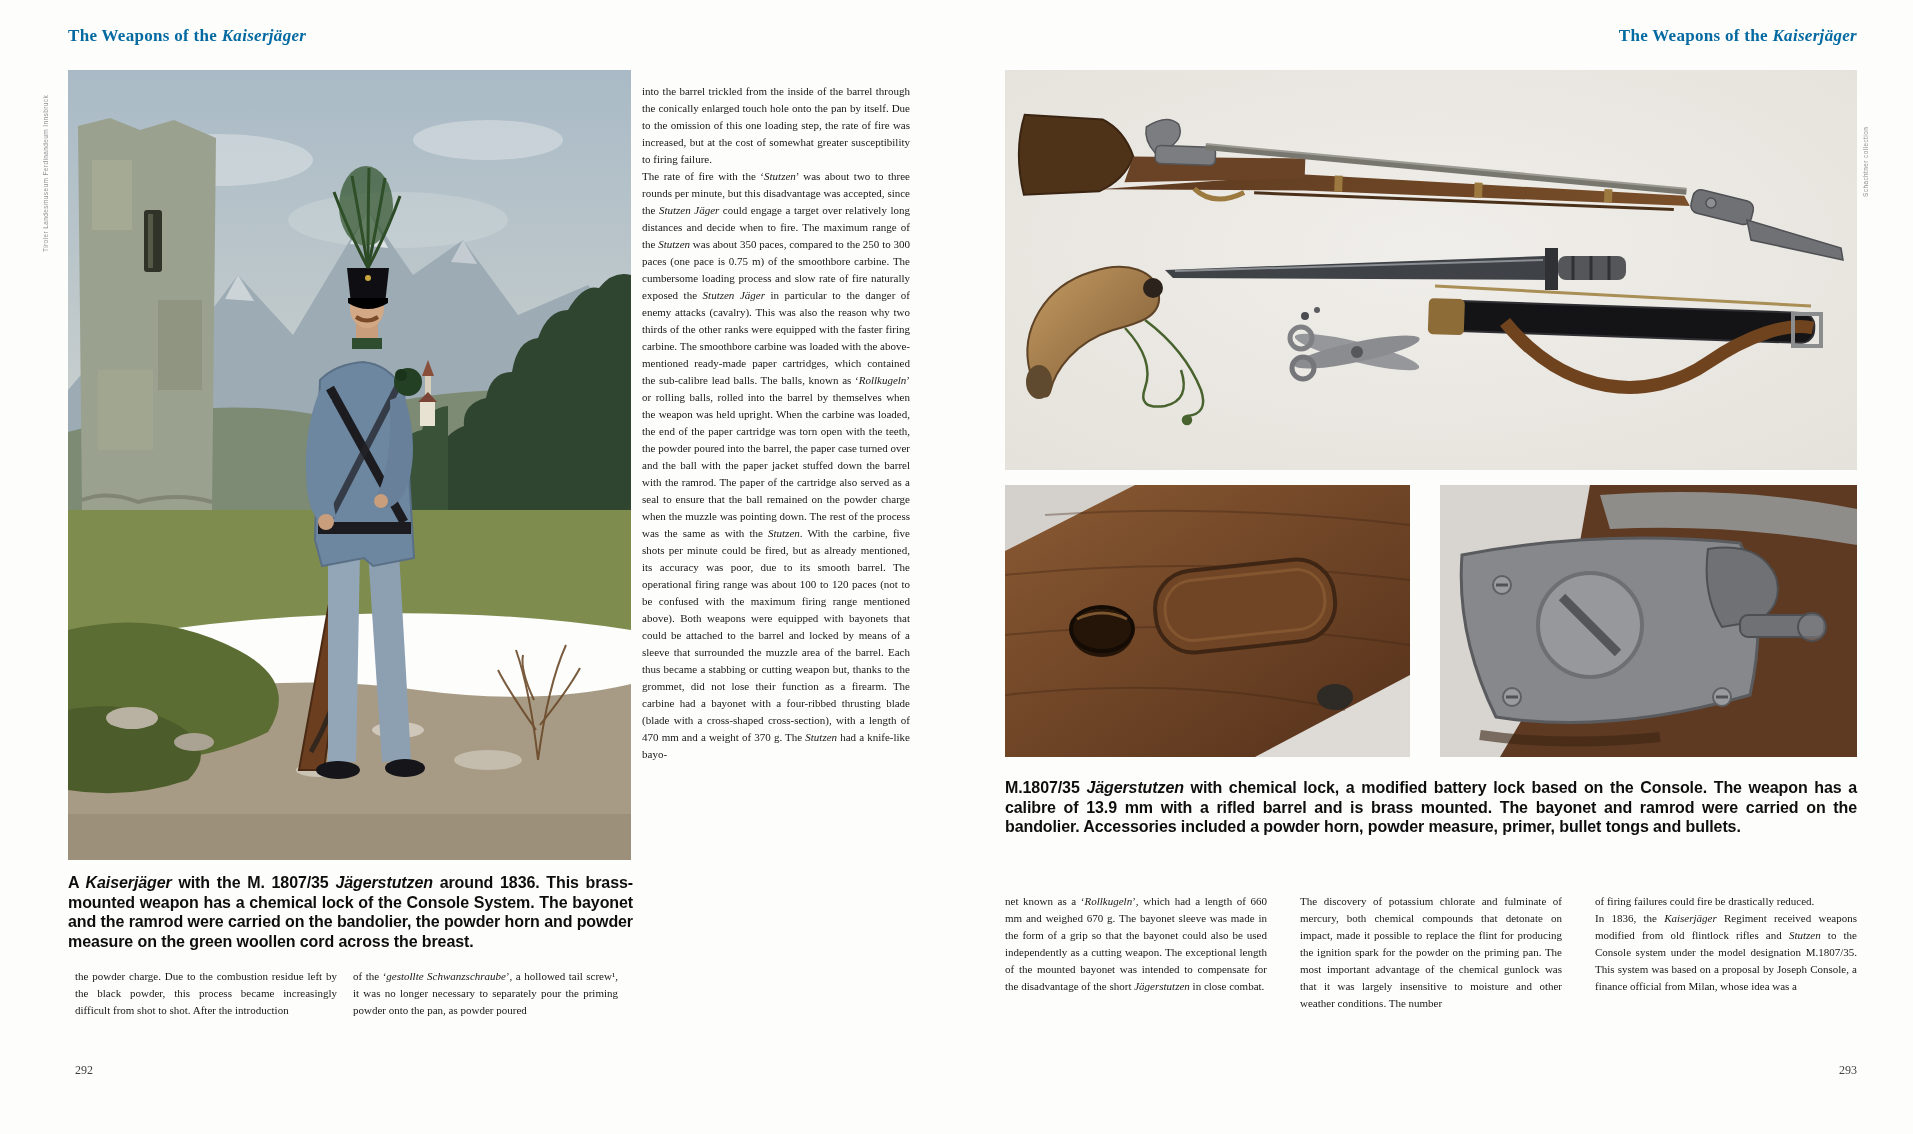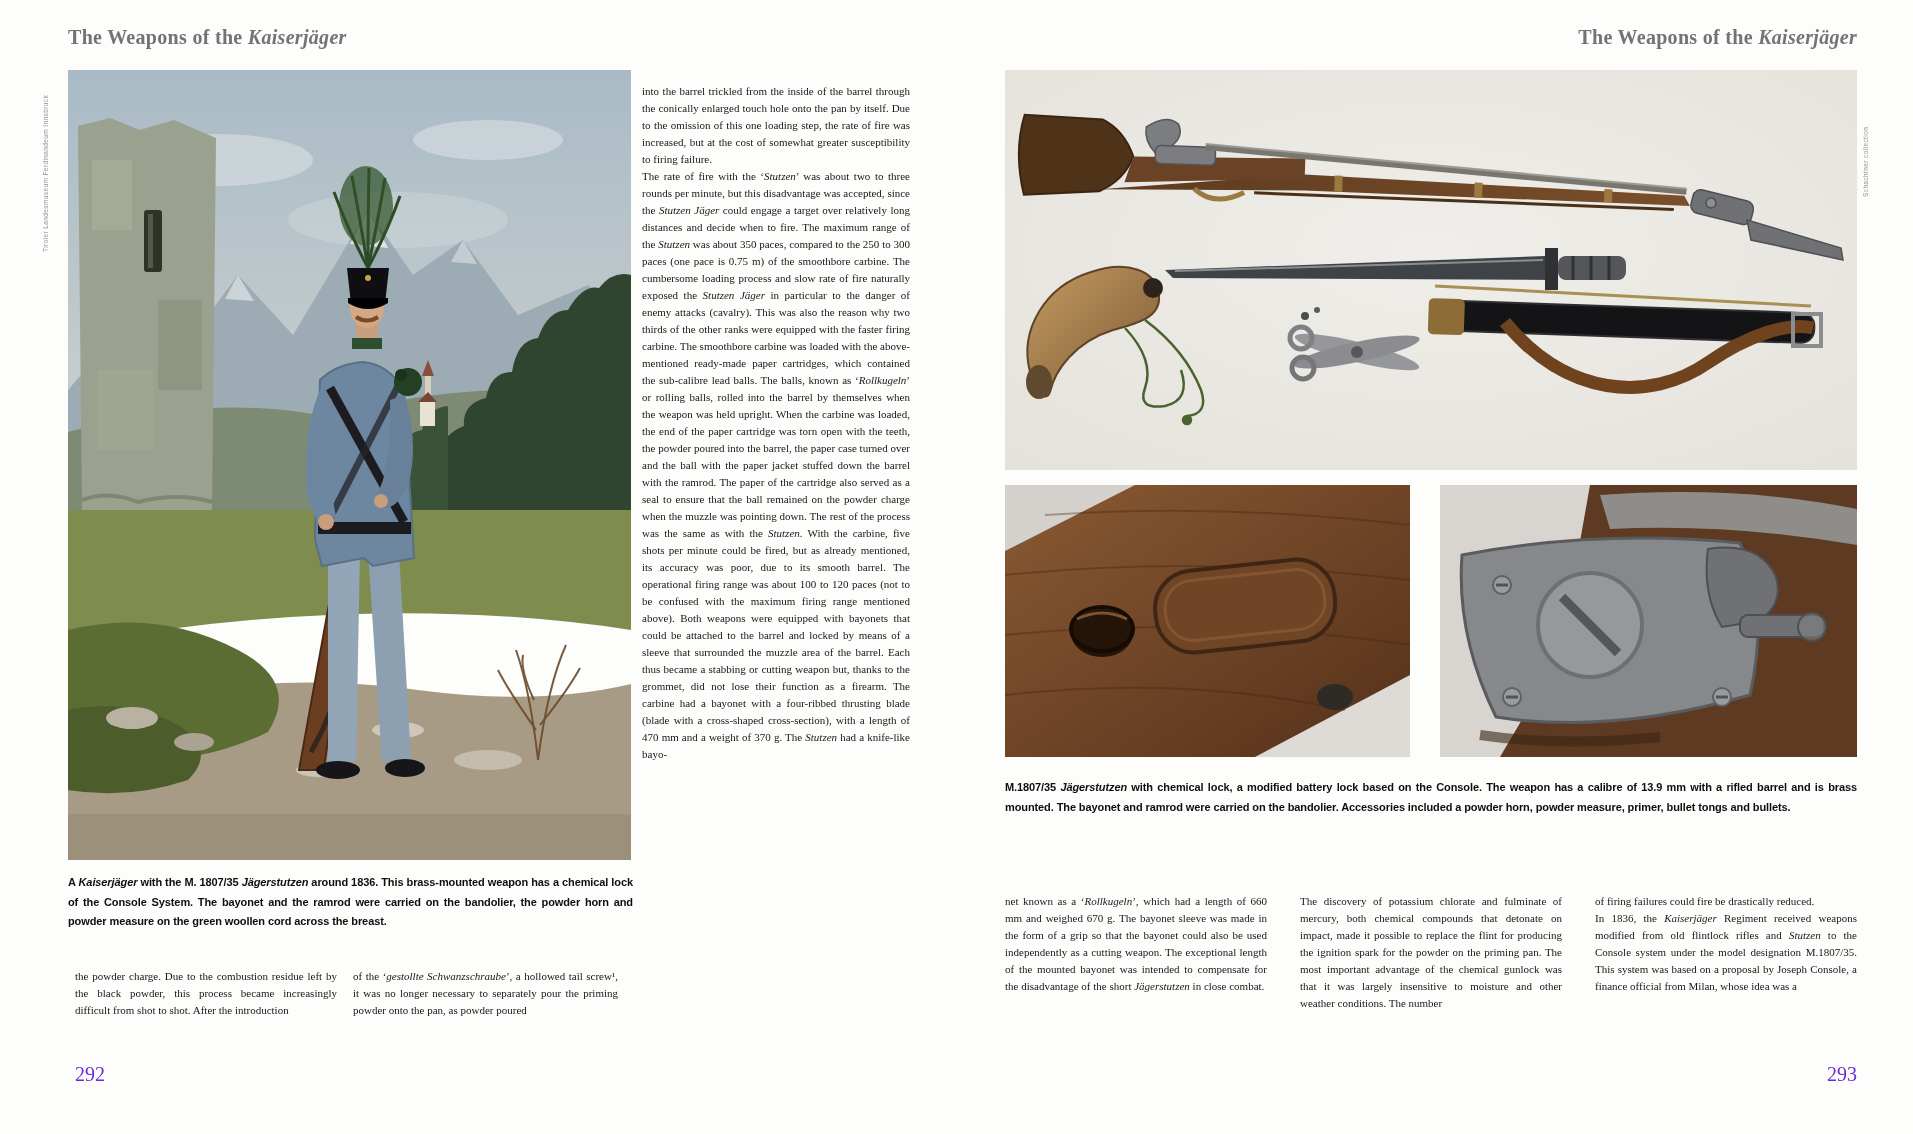--- a/index.html
+++ b/index.html
@@ -1,24 +1,24 @@
 <!DOCTYPE html>
 <html><head>
 <meta charset="utf-8">
 <style>
   html,body{margin:0;padding:0;background:#ffffff;}
   .spread{position:relative;width:1913px;height:1134px;background:#fdfdfc;
           font-family:"Liberation Serif",serif;color:#171717;overflow:hidden;}
   .abs{position:absolute;}
-  .header{font-size:20px;font-weight:bold;letter-spacing:.3px;color:#737373;}
+  .header{font-size:17px;font-weight:bold;letter-spacing:.3px;color:#0369a1;}
   .body-text{font-size:11px;line-height:17px;text-align:justify;}
   .body-text p{margin:0;}
-  .caption{font-family:"Liberation Sans",sans-serif;font-weight:700;font-size:11px;
+  .caption{font-family:"Liberation Sans",sans-serif;font-weight:700;font-size:16px;
            line-height:19.5px;text-align:justify;letter-spacing:-.1px;color:#0e0e0e;}
-  .pagenum{font-size:20px;color:#6d28d9;}
+  .pagenum{font-size:12px;color:#404040;}
   .credit{font-family:"Liberation Sans",sans-serif;font-size:6.5px;color:#909090;
           writing-mode:vertical-rl;transform:rotate(180deg);letter-spacing:.4px;white-space:nowrap;}
   .photo{background:#ebe8e3;}
   svg{display:block;width:100%;height:100%;}
   i{font-style:italic;}
 </style>
 </head>
 <body>
 
 <div class="spread">

